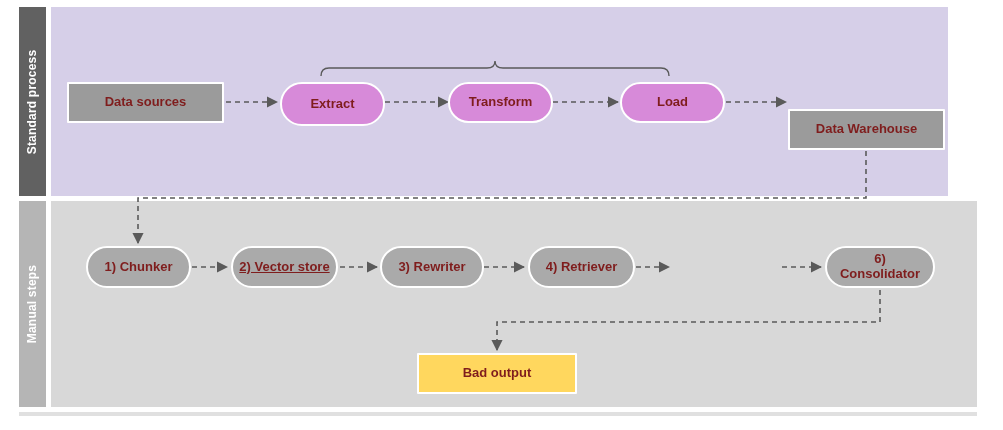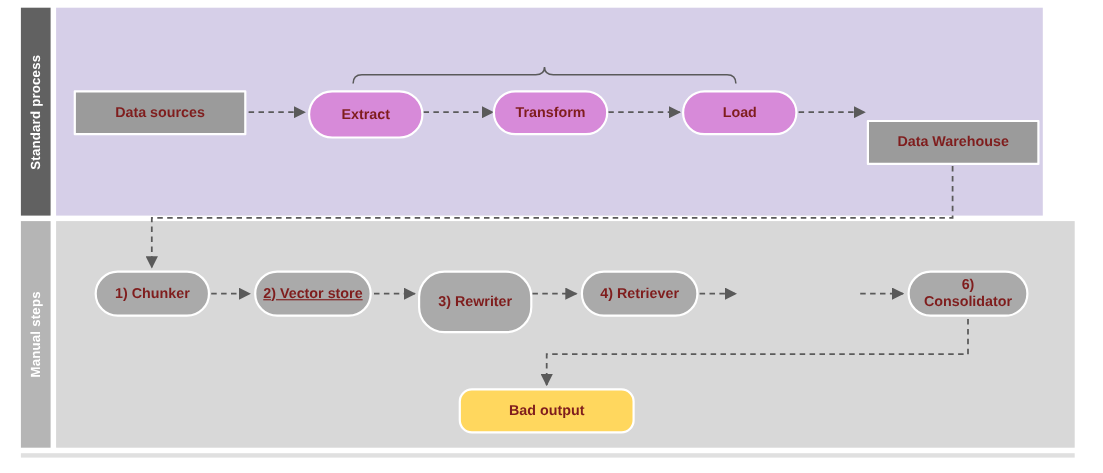--- a/index.html
+++ b/index.html
@@ -48,21 +48,21 @@
     font-weight: bold;
     font-size: 13px;
     line-height: 1.15;
     border: 2px solid #ffffff;
     padding: 0 6px;
   }
   .node.rect { border-radius: 1px; }
   .node.pill { border-radius: 24px; }
   .node.gray  { background: #9b9b9b; }
   .node.pink  { background: #d78ad9; }
-  .node.yellow{ background: #ffd75e; border-radius: 12px; }
+  .node.yellow{ background: #ffd75e; }
   .node.graylight { background: #aaaaaa; }
 
   .brace-label {
     position: absolute;
     color: #4a4a4a;
     font-size: 13px;
     font-weight: normal;
     white-space: nowrap;
     text-align: center;
   }
@@ -153,21 +153,21 @@
   </div>
 
   <div class="node pill graylight" style="left:86px; top:246px; width:105px; height:42px;">
     <span>1) Chunker</span>
   </div>
 
   <div class="node pill graylight" style="left:231px; top:246px; width:107px; height:42px;text-decoration:underline;">
     <span>2) Vector store</span>
   </div>
 
-  <div class="node pill graylight" style="left:380px; top:246px; width:104px; height:57px;">
+  <div class="node pill graylight" style="left:380px; top:246px; width:104px; height:42px;">
     <span>3) Rewriter</span>
   </div>
 
   <div class="node pill graylight" style="left:528px; top:246px; width:107px; height:42px;">
     <span>4) Retriever</span>
   </div>
 
 
   <div class="node pill graylight" style="left:825px; top:246px; width:110px; height:42px;">
     <span>6) Consolidator</span>

